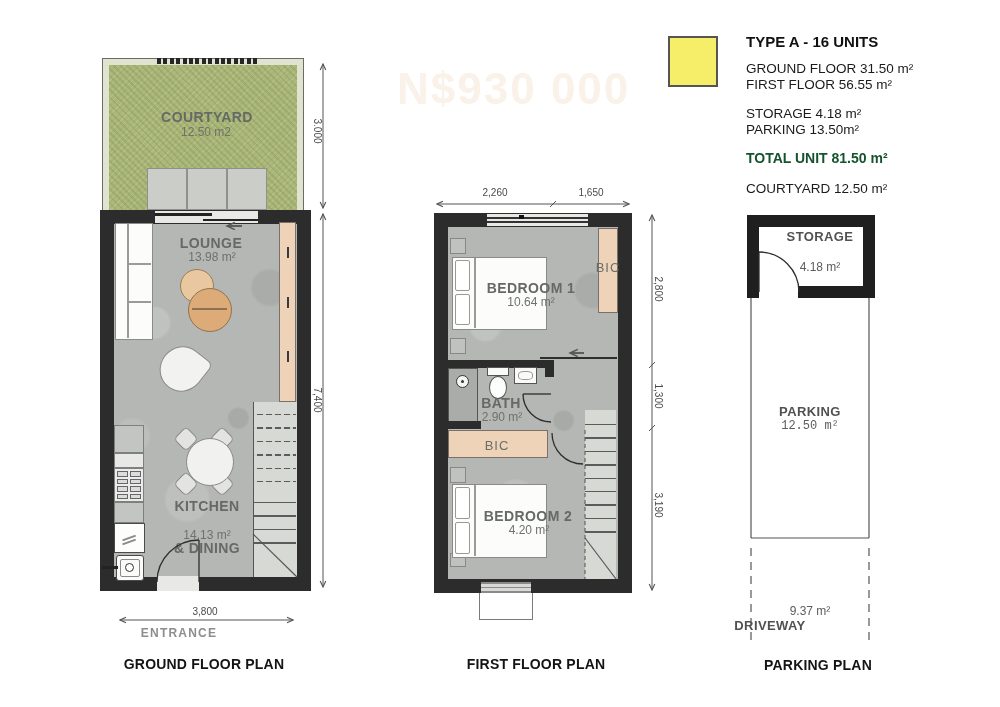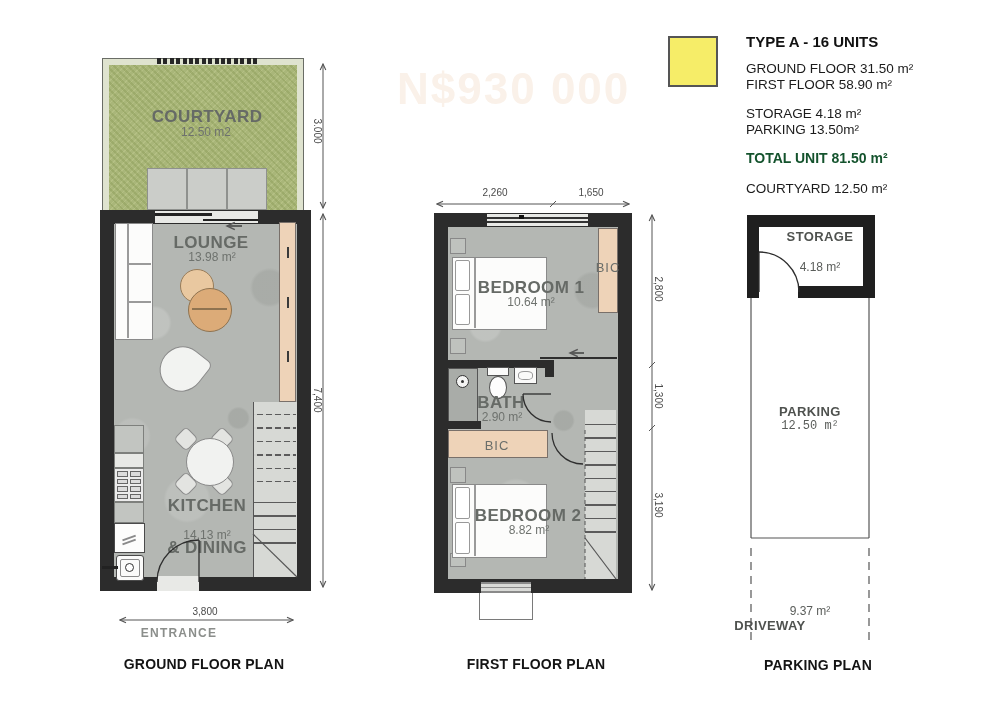--- a/index.html
+++ b/index.html
@@ -1,21 +1,21 @@
 <!DOCTYPE html>
 <html><head>
 <meta charset="utf-8">
 <style>
   html,body{margin:0;padding:0;background:#fff;}
   body{font-family:"Liberation Sans", sans-serif;}
   .stage{position:relative;width:1000px;height:707px;background:#fff;overflow:hidden;}
   .abs{position:absolute;}
   .ctr{transform:translate(-50%,-50%);white-space:nowrap;}
   .rot{transform:translate(-50%,-50%) rotate(90deg);white-space:nowrap;}
-  .room-name{font-size:17px;font-weight:700;color:#666a66;letter-spacing:.4px;text-align:center;}
+  .room-name{font-size:14px;font-weight:700;color:#666a66;letter-spacing:.4px;text-align:center;}
   .room-area{font-size:12px;font-weight:400;color:#6e726e;text-align:center;}
   .dim-text{font-size:10px;color:#4a4a4a;}
   .plan-title{font-size:14px;font-weight:800;color:#141414;letter-spacing:.2px;}
   .entrance-lbl{font-size:12px;font-weight:700;color:#8b8e8b;letter-spacing:1.2px;}
   .bic-lbl{font-size:13px;font-weight:400;color:#6a6e6a;letter-spacing:1px;text-align:center;}
   .pk-name{font-size:13px;font-weight:700;color:#4f524f;letter-spacing:.4px;text-align:center;}
   .pk-area{font-size:12px;color:#5a5d5a;text-align:center;}
   .legend-title{font-size:15px;font-weight:800;color:#111;}
   .legend-line{font-size:13.5px;font-weight:500;color:#1b1b1b;}
   .legend-total{font-size:14px;font-weight:800;color:#14532d;}
@@ -178,21 +178,21 @@
     </div>
 
     <div class="abs" style="left:450px;top:467px;width:16px;height:16px;background:#bfc2be;border:1px solid #888;box-sizing:border-box;"></div>
     <div class="abs" style="left:450px;top:553px;width:16px;height:14px;background:#bfc2be;border:1px solid #888;box-sizing:border-box;"></div>
     <div class="abs white-furn" style="left:452px;top:484px;width:95px;height:74px;">
       <div class="abs" style="left:2px;top:2px;width:15px;height:32px;background:#fff;border:1px solid #999;box-sizing:border-box;border-radius:2px;"></div>
       <div class="abs" style="left:2px;top:37px;width:15px;height:32px;background:#fff;border:1px solid #999;box-sizing:border-box;border-radius:2px;"></div>
       <div class="abs" style="left:21px;top:0;width:1.5px;height:71px;background:#9a9a9a;"></div>
     </div>
     <div class="abs ctr room-name" style="left:528px;top:516px;">BEDROOM 2</div>
-    <div class="abs ctr room-area" style="left:529px;top:530px;">8.82 m²</div>
+    <div class="abs ctr room-area" style="left:529px;top:530px;">4.20 m²</div>
 
     <div class="abs" style="left:481px;top:582px;width:50px;height:11px;background:repeating-linear-gradient(180deg,#8a8a8a 0 1.5px,#d9dad7 1.5px 4.5px);"></div>
     <div class="abs" style="left:479px;top:593px;width:54px;height:27px;background:#fff;border:1.5px solid #7a7a7a;border-top:none;box-sizing:border-box;"></div>
 
     <div class="abs ctr dim-text" style="left:495px;top:192px;">2,260</div>
     <div class="abs ctr dim-text" style="left:591px;top:192px;">1,650</div>
     <div class="abs rot dim-text" style="left:658px;top:289px;">2,800</div>
     <div class="abs rot dim-text" style="left:658px;top:396px;">1,300</div>
     <div class="abs rot dim-text" style="left:658px;top:505px;">3,190</div>
     <div class="abs ctr plan-title" style="left:536px;top:664px;">FIRST FLOOR PLAN</div>
@@ -208,21 +208,21 @@
     <div class="abs ctr pk-area" style="left:810px;top:426px;font-family:Liberation Mono, monospace;">12.50 m²</div>
     <div class="abs ctr pk-name" style="left:770px;top:597px;margin-top:28px;">DRIVEWAY</div>
     <div class="abs ctr pk-area" style="left:810px;top:611px;">9.37 m²</div>
     <div class="abs ctr plan-title" style="left:818px;top:665px;">PARKING PLAN</div>
   </div>
 
   <div>
     <div class="abs" style="left: 668px; top: 36px; width: 50px; height: 51px; border: 2px solid rgb(85, 85, 85); box-sizing: border-box; background: rgb(246, 237, 104);"></div>
     <div class="abs legend-title" style="left:746px;top:33px;">TYPE A - 16 UNITS</div>
     <div class="abs legend-line" style="left:746px;top:61px;">GROUND FLOOR 31.50 m²</div>
-    <div class="abs legend-line" style="left:746px;top:77px;">FIRST FLOOR 58.90 m²</div>
+    <div class="abs legend-line" style="left:746px;top:77px;">FIRST FLOOR 56.55 m²</div>
     <div class="abs legend-line" style="left:746px;top:106px;">STORAGE 4.18 m²</div>
     <div class="abs legend-line" style="left:746px;top:122px;">PARKING 13.50m²</div>
     <div class="abs legend-total" style="left:746px;top:150px;">TOTAL UNIT 81.50 m²</div>
     <div class="abs legend-line" style="left:746px;top:181px;">COURTYARD 12.50 m²</div>
   </div>
 
   <svg class="overlay" width="1000" height="707" viewBox="0 0 1000 707">
     <defs>
       <marker id="ar" viewBox="0 0 10 10" refX="8.5" refY="5" markerWidth="8" markerHeight="8" orient="auto-start-reverse">
         <path d="M1,1.5 L8.5,5 L1,8.5" fill="none" stroke="#555" stroke-width="1.4"></path>

